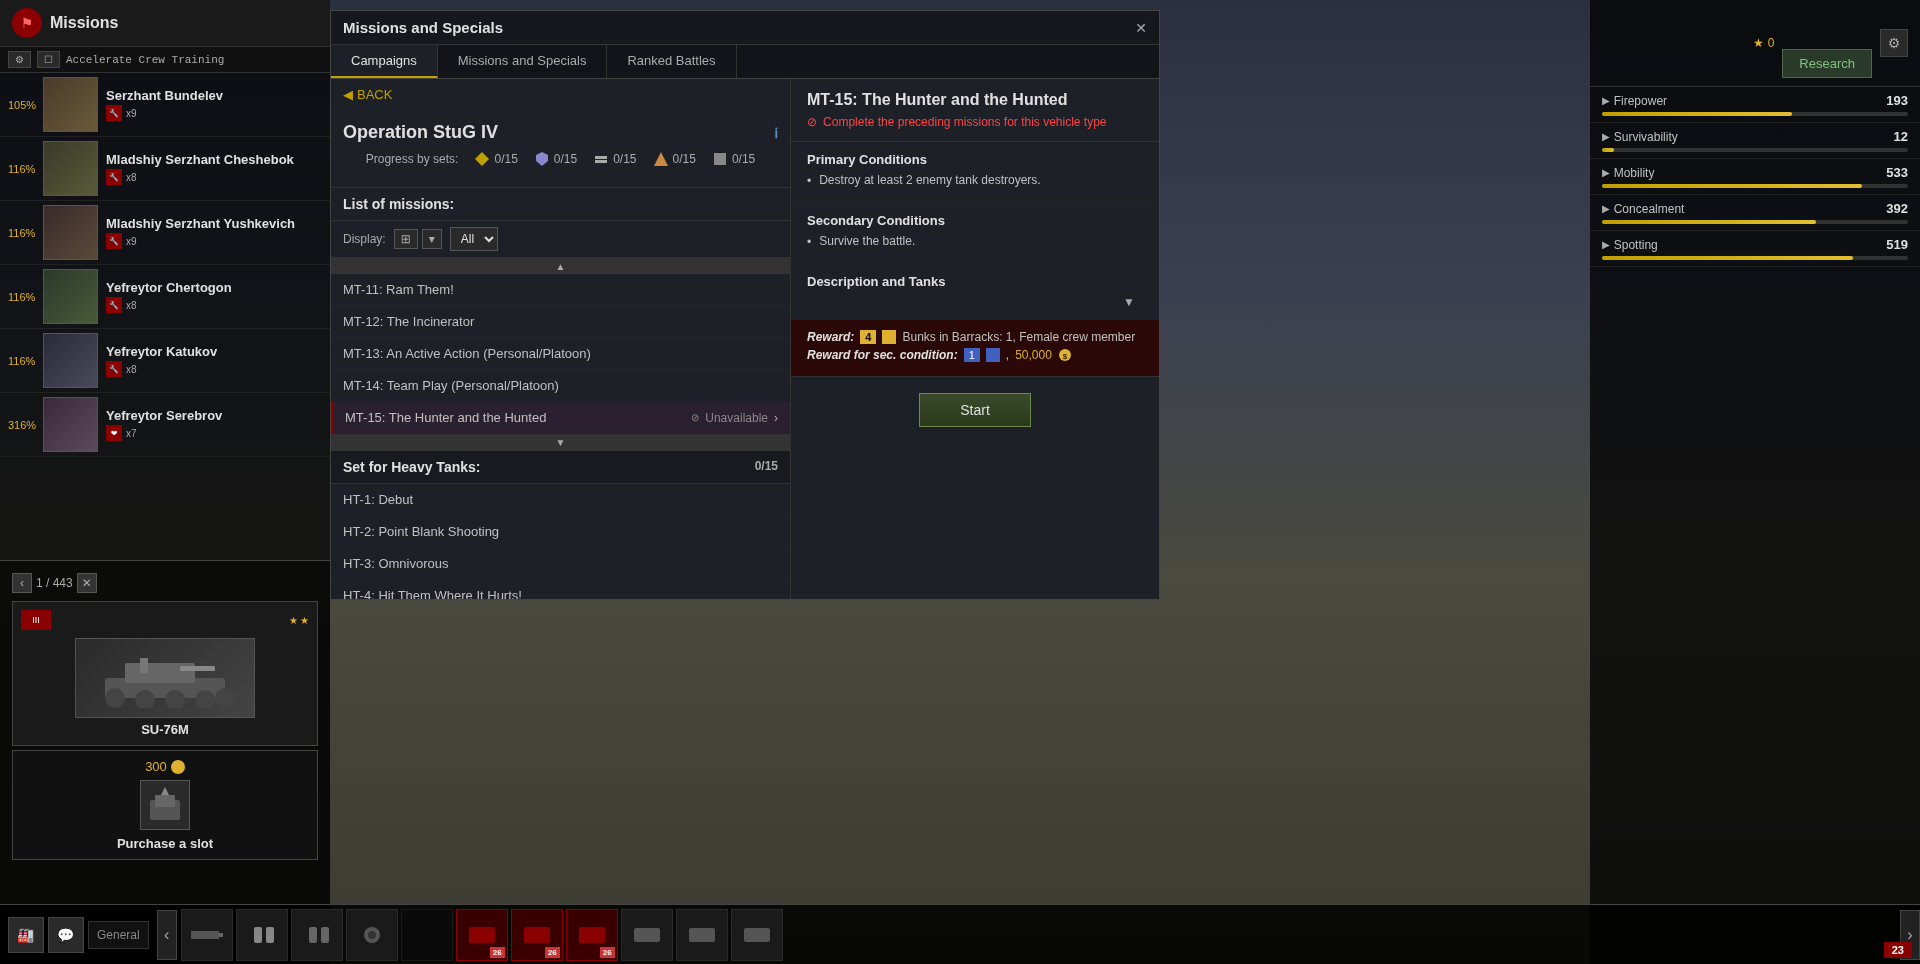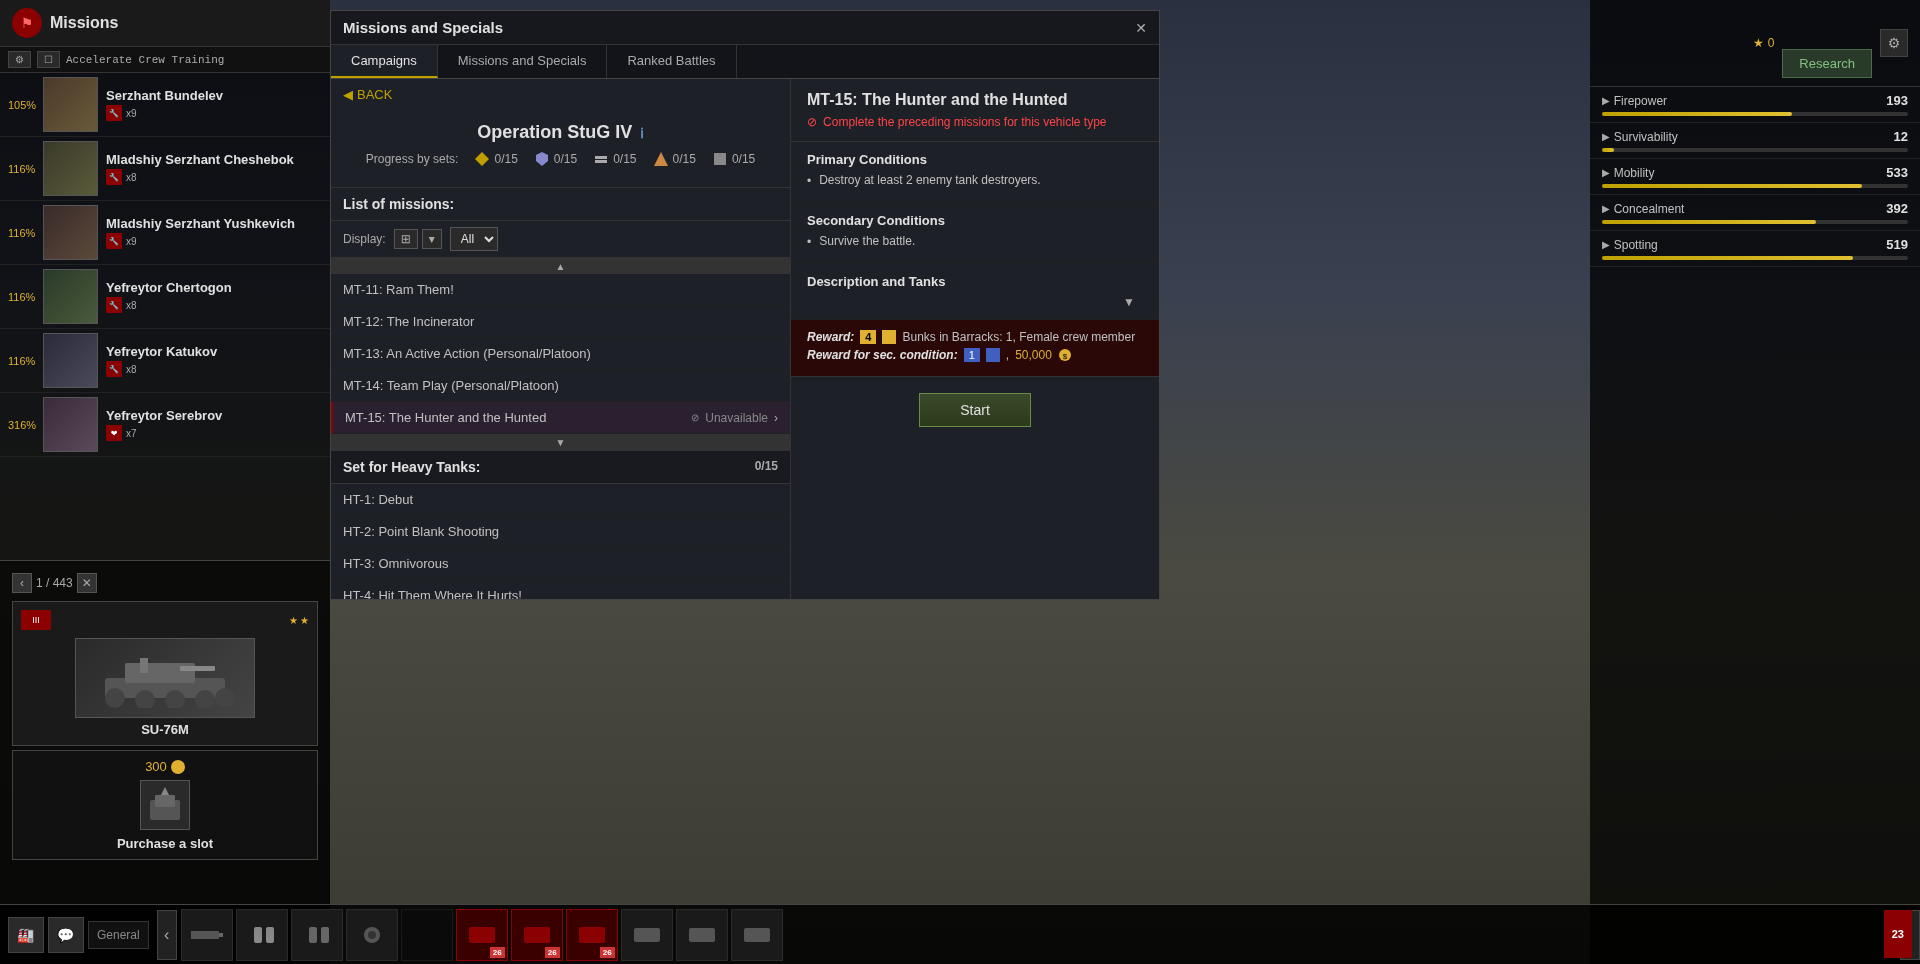--- a/index.html
+++ b/index.html
@@ -441,21 +441,21 @@
       padding: 12px;
       border-bottom: 1px solid #333;
     }
 
     .operation-title {
       color: #e0e0e0;
       font-size: 18px;
       font-weight: bold;
       display: flex;
       align-items: center;
-      justify-content: center;
+      justify-content: space-between;
       gap: 8px;
     }
 
     .info-icon {
       color: #6090c0;
       font-size: 14px;
       cursor: pointer;
     }
 
     .progress-row {
@@ -1255,14 +1255,14 @@
     </div>
     <div class="bottom-slot">
       <svg width="36" height="24" viewBox="0 0 36 24">
           <rect x="5" y="5" width="26" height="14" fill="#555" rx="2"></rect>
         </svg>
     </div>
   </div>
 
   <div style="background:#222;border:1px solid #444;color:#aaa;width:20px;height:50px;display:flex;align-items:center;justify-content:center;cursor:pointer;font-size:16px;">›</div>
 
-  <div style="position:absolute;bottom:6px;right:8px;background:#8B0000;color:#fff;font-size:11px;padding:18px 8px;font-weight:bold;">23</div>
+  <div style="position:absolute;bottom:6px;right:8px;background:#8B0000;color:#fff;font-size:11px;padding:2px 8px;font-weight:bold;">23</div>
 </div>
 
 </body></html>

